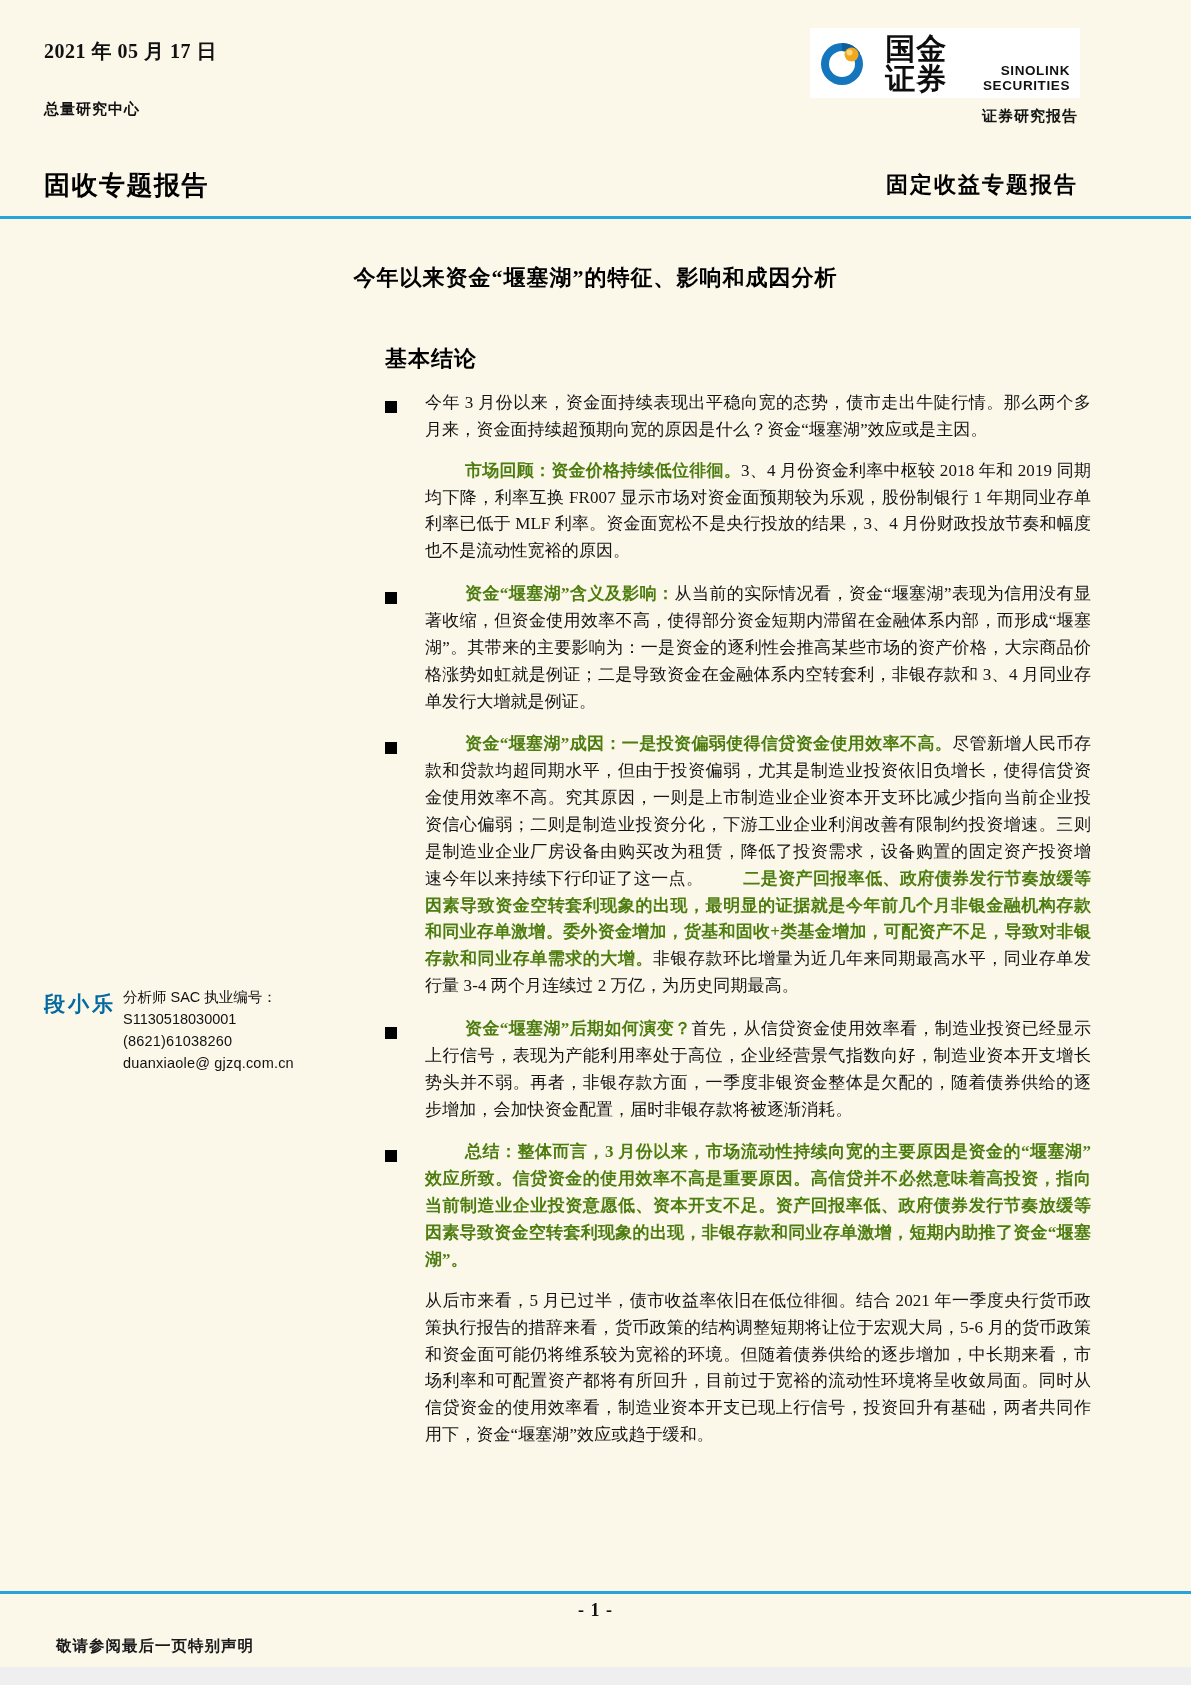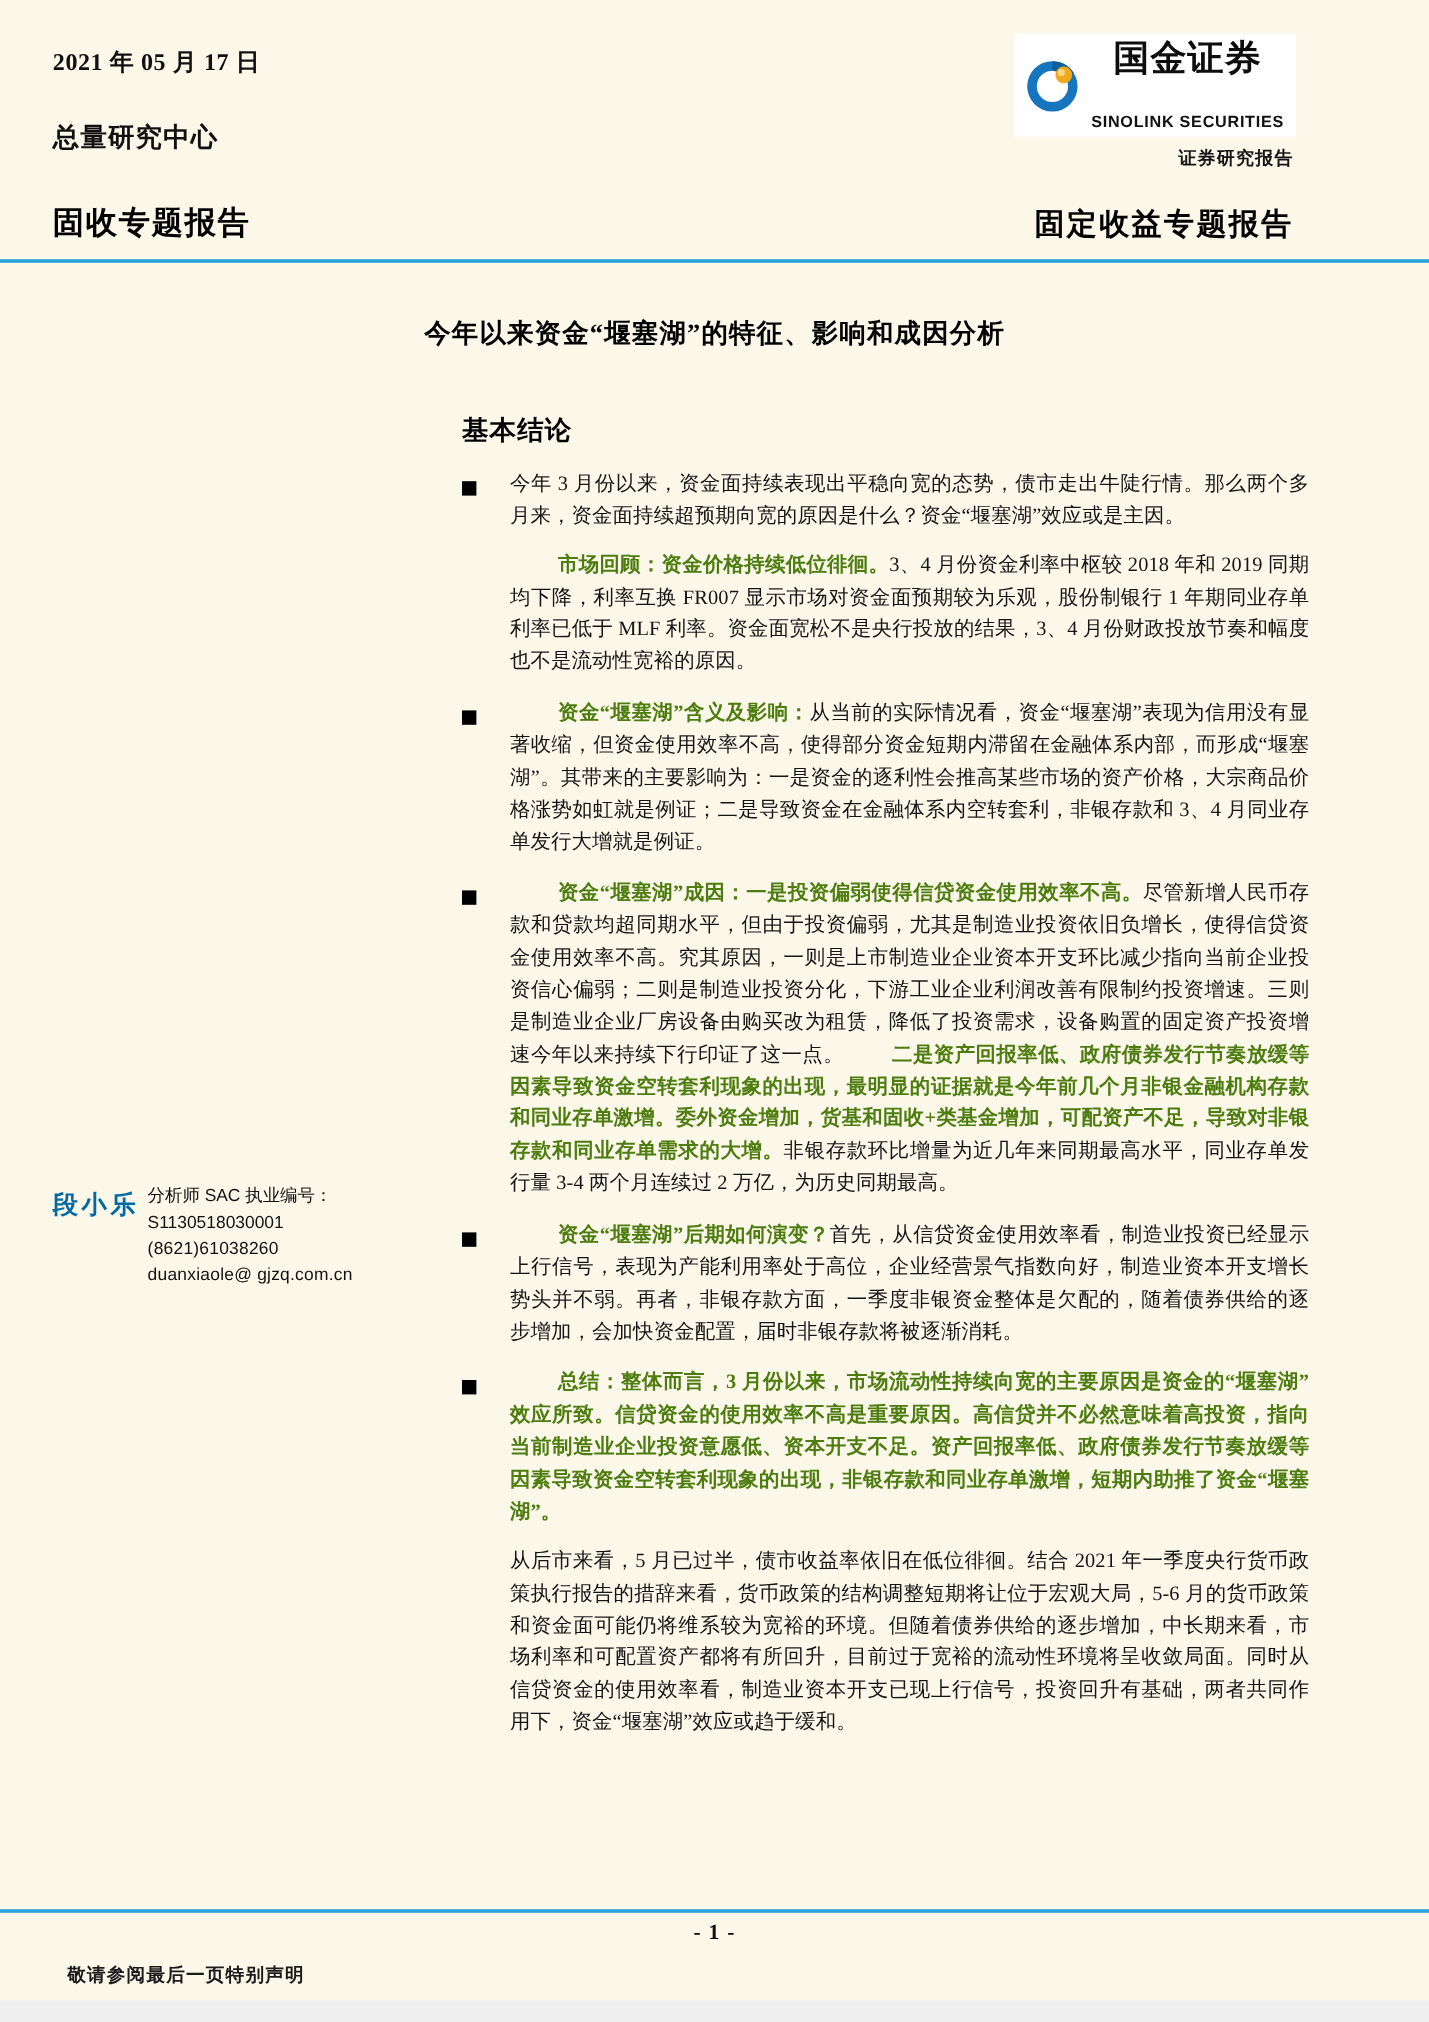--- a/index.html
+++ b/index.html
@@ -38,40 +38,40 @@
     font-size: 20px;
     letter-spacing: 0.5px;
     font-family: "Liberation Serif", serif;
     font-weight: 600;
     color: #111;
   }
   .hdr-dept {
     position: absolute;
     left: 44px;
     top: 100px;
-    font-size: 22px;
+    font-size: 15px;
     font-weight: 700;
     letter-spacing: 1px;
     color: #111;
   }
   .hdr-reporttype {
     position: absolute;
     left: 44px;
     top: 168px;
     font-size: 26px;
     font-weight: 800;
     letter-spacing: 1.5px;
     color: #000;
     font-family: "Liberation Sans", sans-serif;
   }
   .hdr-righttitle {
     position: absolute;
     right: 46px;
     top: 170px;
-    font-size: 25px;
+    font-size: 22px;
     font-weight: 800;
     letter-spacing: 2px;
     color: #000;
   }
 
   
   .logo-wrap {
     position: absolute;
     right: 44px;
     top: 28px;
@@ -86,22 +86,22 @@
   }
   .logo-mark {
     position: relative;
     width: 48px;
     height: 48px;
     flex: none;
     margin-right: 8px;
   }
   .logo-words {
     display: flex;
-    flex-direction: column;
-    align-items: center;
+    flex-direction: row;
+    align-items: flex-end;
     justify-content: center;
     gap: 28px;
   }
   .logo-cn {
     font-size: 30px;
     font-weight: 800;
     letter-spacing: 1px;
     line-height: 1;
     color: #0d0d0d;
     font-family: "Liberation Sans", sans-serif;

